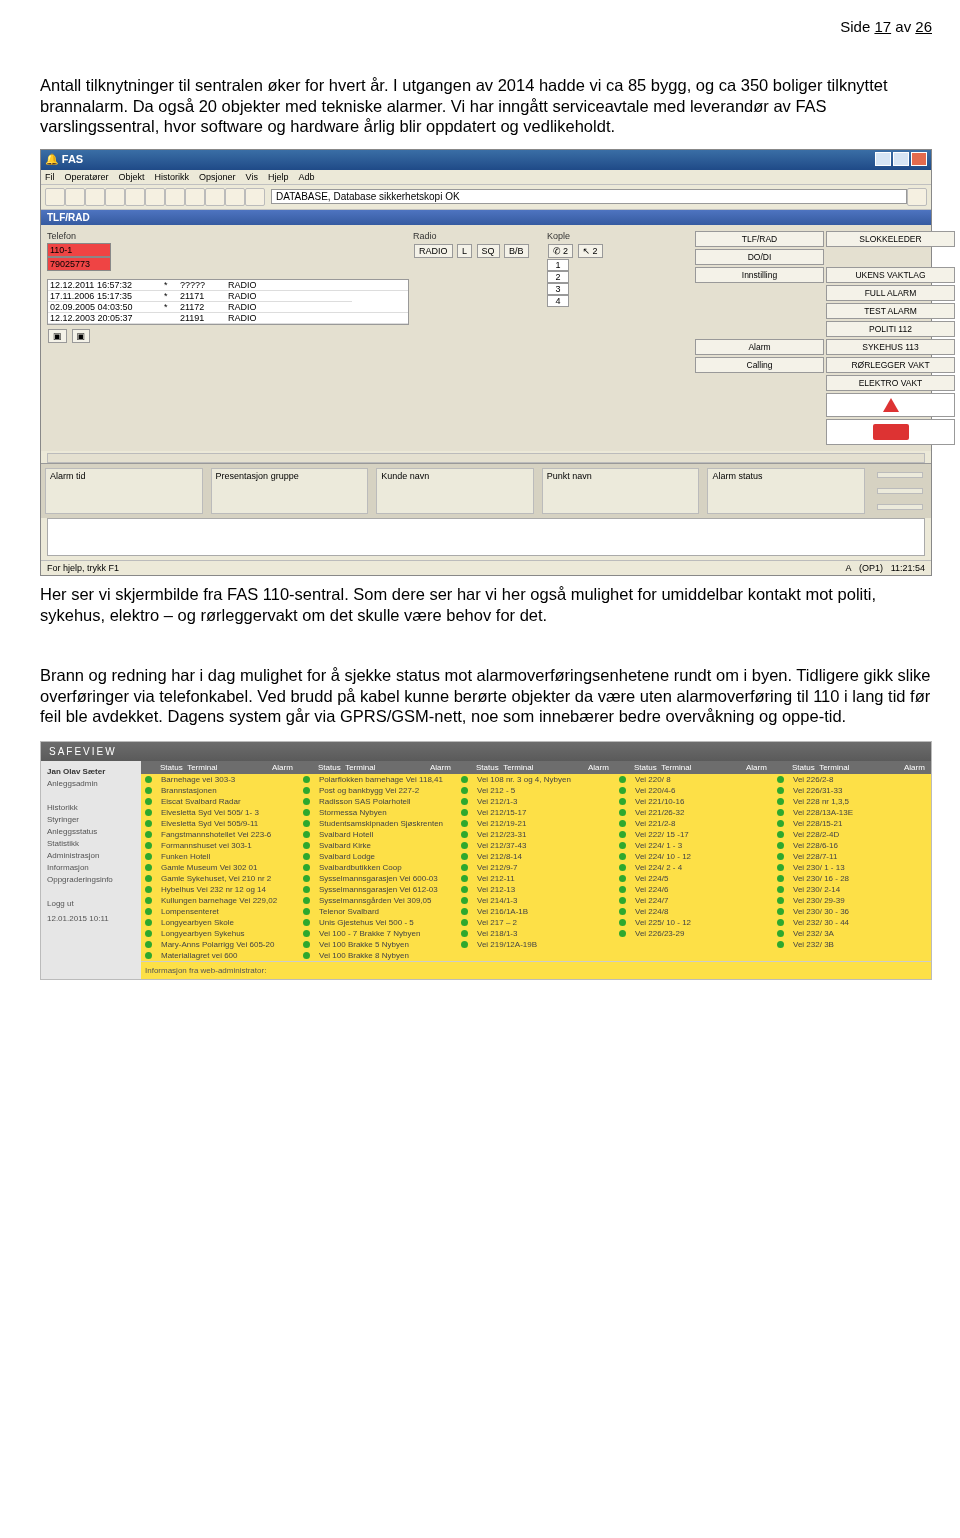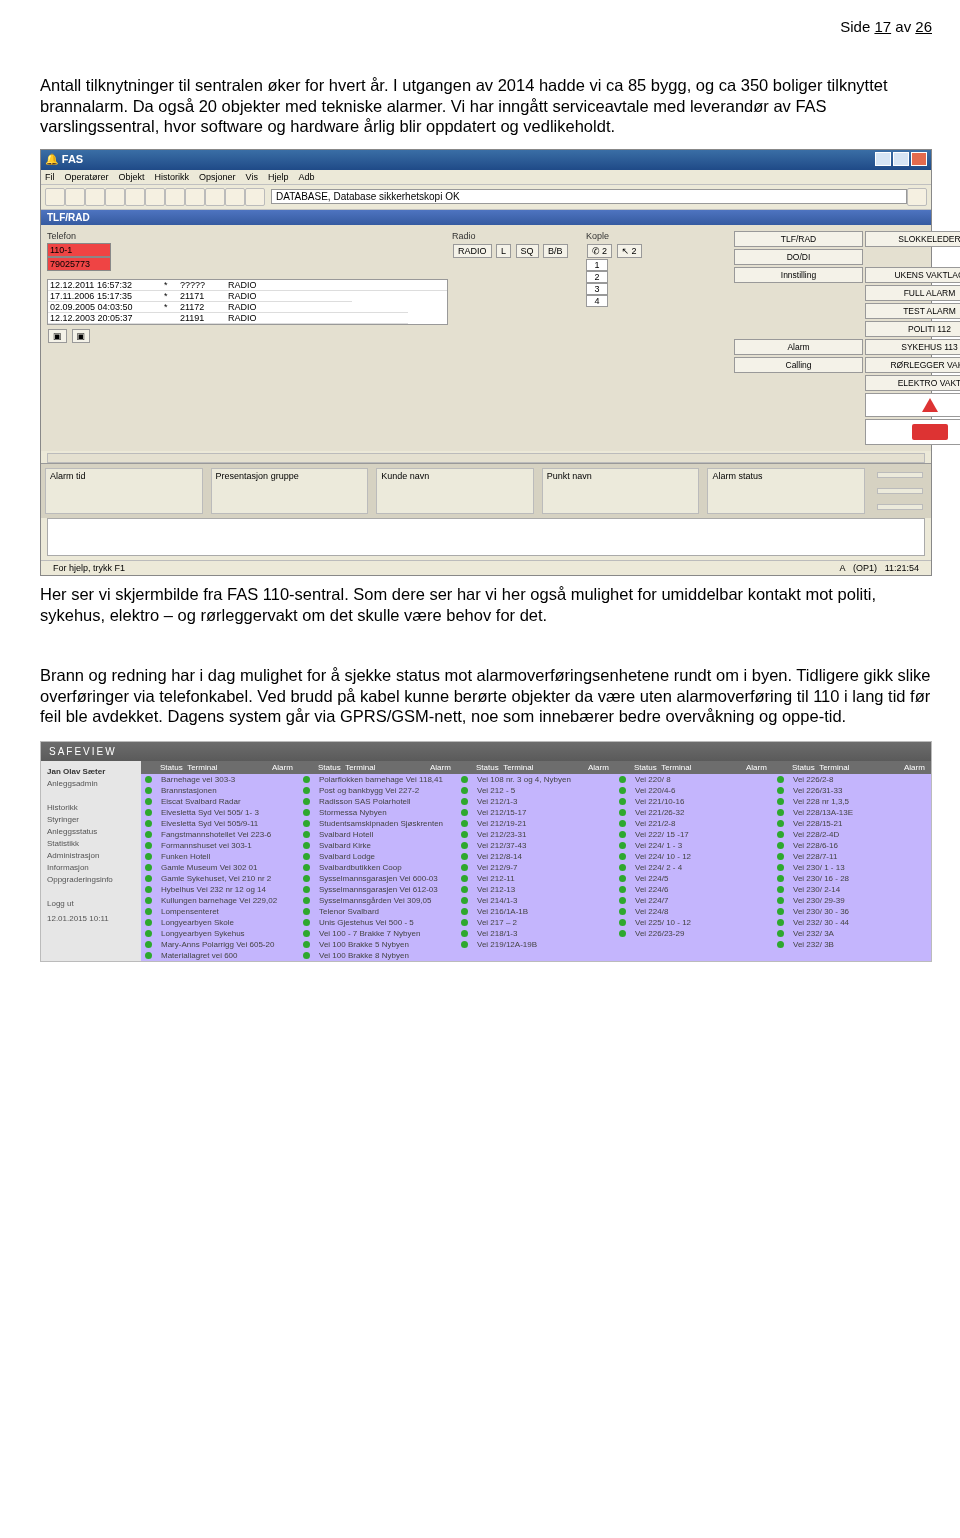--- a/index.html
+++ b/index.html
@@ -32,30 +32,30 @@
   .smsbox{ border:1px solid #bbb; margin-top:6px; padding:2px;}
   .logrow{ display:flex; gap:4px; font-size:9px; border-bottom:1px solid #ddd; background:#fff; padding:0 2px;}
   .logrow span{ white-space:nowrap;}
   .logarea{ margin-top:8px; border:1px solid #999; background:#fff; }
   .rbtns{ display:grid; grid-template-columns:1fr 1fr; gap:2px;}
   .rbtn{ background:#f4f2e8; border:1px solid #999; padding:2px 2px; text-align:center; font-size:8.5px; white-space:nowrap;}
   .alarmcols{ display:flex; background:#d6d2c2; border-top:1px solid #999; font-size:9px;}
   .alarmcols div{ flex:1; background:#eceadb; border:1px solid #bbb; margin:4px; padding:2px 4px;}
   .alarm-icons{ flex:0 0 52px !important; background:transparent !important; border:none !important; display:flex; flex-direction:column; gap:2px; padding:0 !important;}
   .ai{ width:46px; height:20px; background:#f5f0e1; border:1px solid #aaa;}
-  .statusbar{ display:flex; justify-content:space-between; font-size:9px; padding:2px 12px; background:#ece9d8; border-top:1px solid #bbb;}
+  .statusbar{ display:flex; justify-content:space-between; font-size:9px; padding:2px 6px; background:#ece9d8; border-top:1px solid #bbb;}
   .empty-rows{ height:38px; background:#fff; border:1px solid #aaa;}
   .koplcell{ background:#fff; border:1px solid #999; width:22px; display:inline-block; text-align:center;}
 
   .safeview{ margin-top:14px; border:1px solid #bbb; font-size:8px; font-family:Arial,sans-serif;}
   .sv-top{ background:linear-gradient(#6c6c6c,#5a5a5a); color:#fff; padding:4px 8px; font-size:10px; letter-spacing:2px;}
   .sv-body{ display:flex;}
   .sv-side{ flex:0 0 100px; background:#e6e6e6; padding:6px 6px; color:#555; font-size:8px;}
   .sv-side div{ margin-bottom:3px;}
-  .sv-main{ flex:1; background:#c4b5fd; }
+  .sv-main{ flex:1; background:#fde047; }
   .dot{ width:7px; height:7px; border-radius:50%; background:#2ea82e; display:inline-block; flex:0 0 7px;}
   .sv-cols{ display:grid; grid-template-columns: repeat(5, 1fr); }
   .svcol{ border-right: 0px solid #eee; }
   .sv-colhdr{ display:grid; grid-template-columns: 12px 1fr 24px; background:#6d6d6d; color:#fff; font-size:8px; padding:2px 3px; gap:4px;}
   .svitem{ display:grid; grid-template-columns: 12px 1fr; align-items:center; gap:4px; padding:1px 4px; font-size:8px; color:#444; white-space:nowrap; overflow:hidden; text-overflow:ellipsis;}
   .sv-time{ font-size:8px; color:#555; margin-top:6px;}
   .sv-foot{ font-size:8px; color:#555; padding:4px; border-top:1px solid #ccc;}
   .redtri{ width:0;height:0;border-left:8px solid transparent;border-right:8px solid transparent;border-bottom:14px solid #d33; margin:2px auto;}
   .ftruck{ width:36px; height:16px; background:#d33; border-radius:2px; margin:2px auto;}
   .scrollh{ height:10px; background:#e4e0d0; border:1px solid #bbb; margin-top:2px;}
@@ -91,21 +91,21 @@
     <span class="db-field">DATABASE, Database sikkerhetskopi OK</span>
     <span class="tb-icon"></span>
   </div>
   <div class="tlf-bar">TLF/RAD</div>
   <div class="mainarea">
     <div class="leftcol">
       <div class="grp-lbl">Telefon</div>
       <div class="txtf" style="width:64px">110-1</div><br>
       <div class="txtf" style="width:64px">79025773</div>
       <div class="logarea" id="fas-log">
-            <div class="logrow" style="width:399px">
+            <div class="logrow" style="width:360px">
               <span style="width:110px">12.12.2011 16:57:32</span>
               <span style="width:12px">*</span>
               <span style="width:44px">?????</span>
               <span>RADIO</span>
             </div>
             <div class="logrow" style="width:304px">
               <span style="width:110px">17.11.2006 15:17:35</span>
               <span style="width:12px">*</span>
               <span style="width:44px">21171</span>
               <span>RADIO</span>
@@ -581,18 +581,19 @@
               <div class="svitem">
                 <span class="dot"></span>
                 <span>Vei 232/ 3A</span>
               </div>
               <div class="svitem">
                 <span class="dot"></span>
                 <span>Vei 232/ 3B</span>
               </div>
             </div>
           </div>
+      <div class="sv-foot">Informasjon fra web-administrator:</div>
     </div>
   </div>
 </div>
 
 
 </div>
 
 </body></html>

